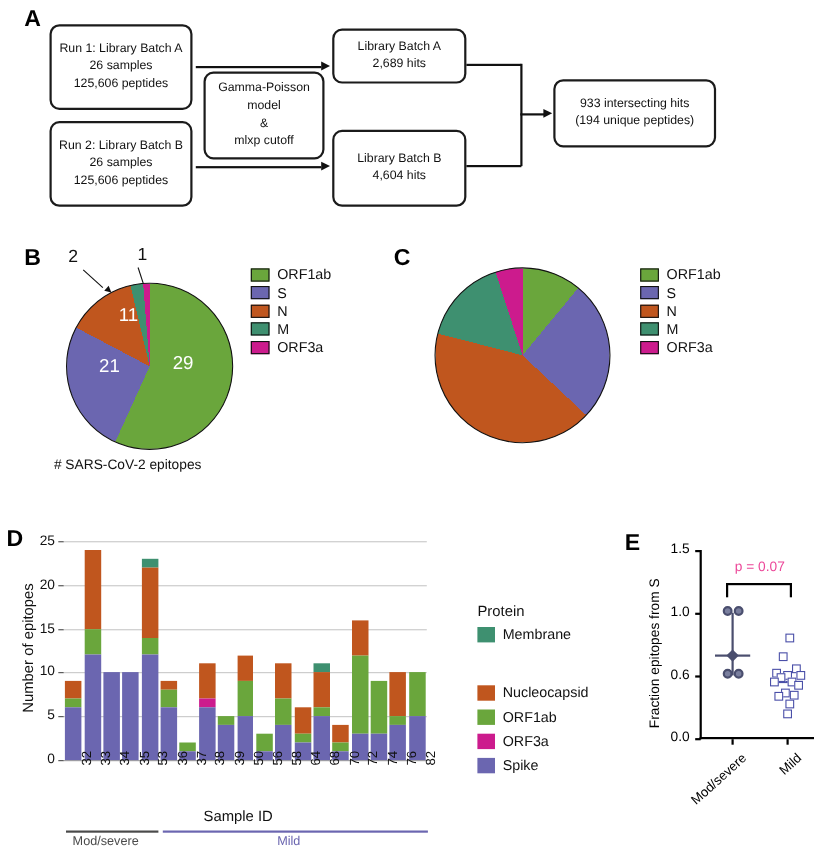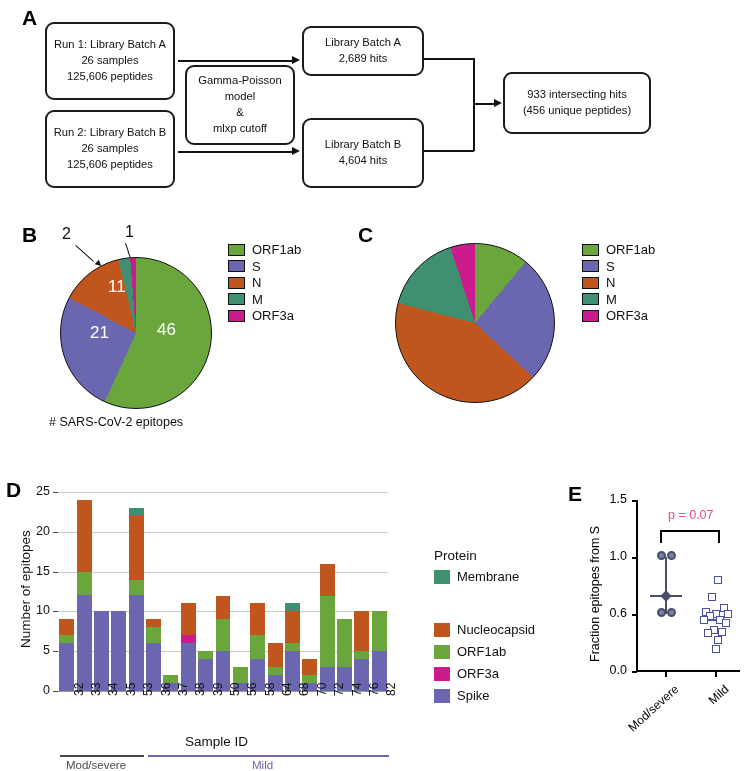--- a/index.html
+++ b/index.html
@@ -149,38 +149,38 @@
   </div>
 
   <div class="arrow-line" style="left:424px; top:58px; width:50px;"></div>
   <div class="arrow-line" style="left:424px; top:150px; width:50px;"></div>
   <div class="vline" style="left:473px; top:58px; height:93px;"></div>
   <div class="arrow-line" style="left:473px; top:103px; width:22px;"></div>
   <div class="arrow-head" style="left:494px; top:99px;"></div>
 
   <div class="flowbox" style="left:503px; top:72px; width:148px; height:62px;">
     <span class="ln">933 intersecting hits</span>
-    <span class="ln">(456 unique peptides)</span>
+    <span class="ln">(194 unique peptides)</span>
   </div>
 </div>
 
 <div id="panelB" style="position:absolute;left:0;top:215px;width:350px;height:235px;">
   <div class="panel-letter" style="left:22px; top:8px;">B</div>
 
   <div class="ann-num" style="left:62px; top:10px;">2</div>
   <div class="ann-line" style="left:76px; top:30px; width:24px; transform:rotate(42deg);"></div>
   <div class="arrow-head" style="left:96px; top:46px; transform:rotate(42deg); border-left-width:6px; border-top-width:3.5px; border-bottom-width:3.5px;"></div>
 
   <div class="ann-num" style="left:125px; top:8px;">1</div>
   <div class="ann-line" style="left:126px; top:28px; width:20px; transform:rotate(72deg);"></div>
   <div class="arrow-head" style="left:130px; top:46px; transform:rotate(72deg); border-left-width:6px; border-top-width:3.5px; border-bottom-width:3.5px;"></div>
 
   <div class="pie" id="pieB" style="left: 60px; top: 42px; width: 152px; height: 152px; background: conic-gradient(rgb(106, 166, 60) 0deg, rgb(106, 166, 60) 204.444deg, rgb(107, 102, 176) 204.444deg, rgb(107, 102, 176) 297.778deg, rgb(192, 86, 30) 297.778deg, rgb(192, 86, 30) 346.667deg, rgb(62, 144, 112) 346.667deg, rgb(62, 144, 112) 355.556deg, rgb(204, 27, 141) 355.556deg, rgb(204, 27, 141) 360deg);"></div>
 
-  <div class="pie-label" style="left:157px; top:105px;">46</div>
+  <div class="pie-label" style="left:157px; top:105px;">29</div>
   <div class="pie-label" style="left:90px; top:108px;">21</div>
   <div class="pie-label" style="left:108px; top:62px;">11</div>
 
   <div class="pie-caption" style="left:49px; top:200px;"># SARS-CoV-2 epitopes</div>
 
   <div class="legend" style="left:228px; top:28px;">
     <div class="legend-row">
       <span class="legend-sw" style="background:#6aa63c;"></span>
       <span class="legend-tx">ORF1ab</span>
     </div>

